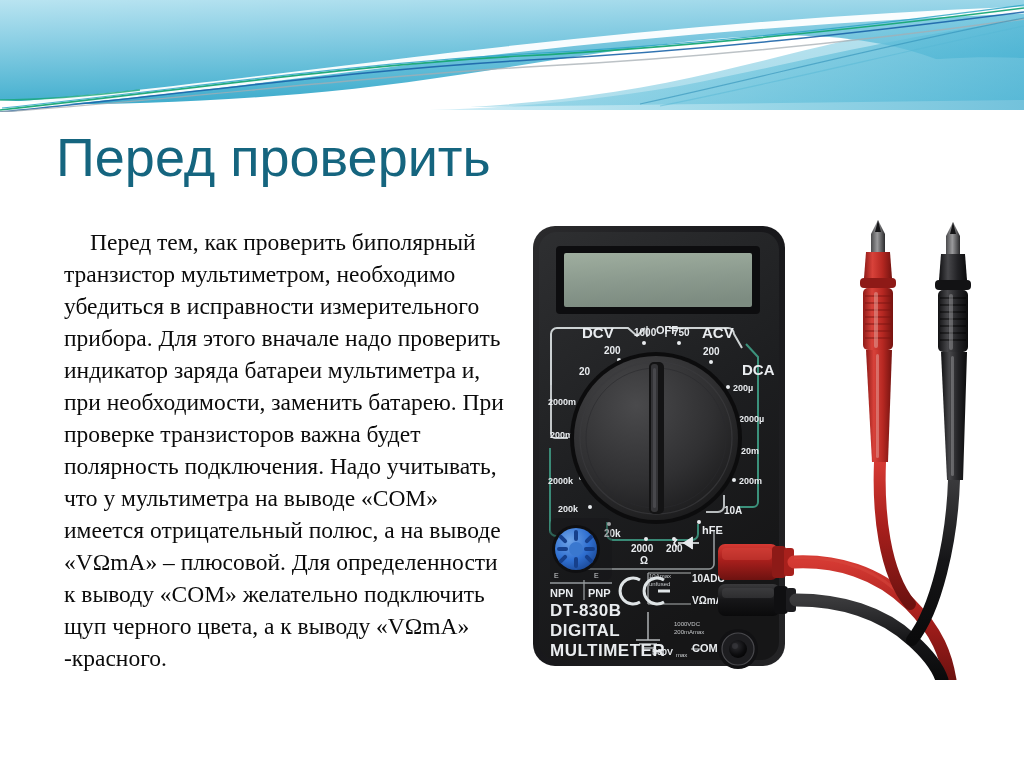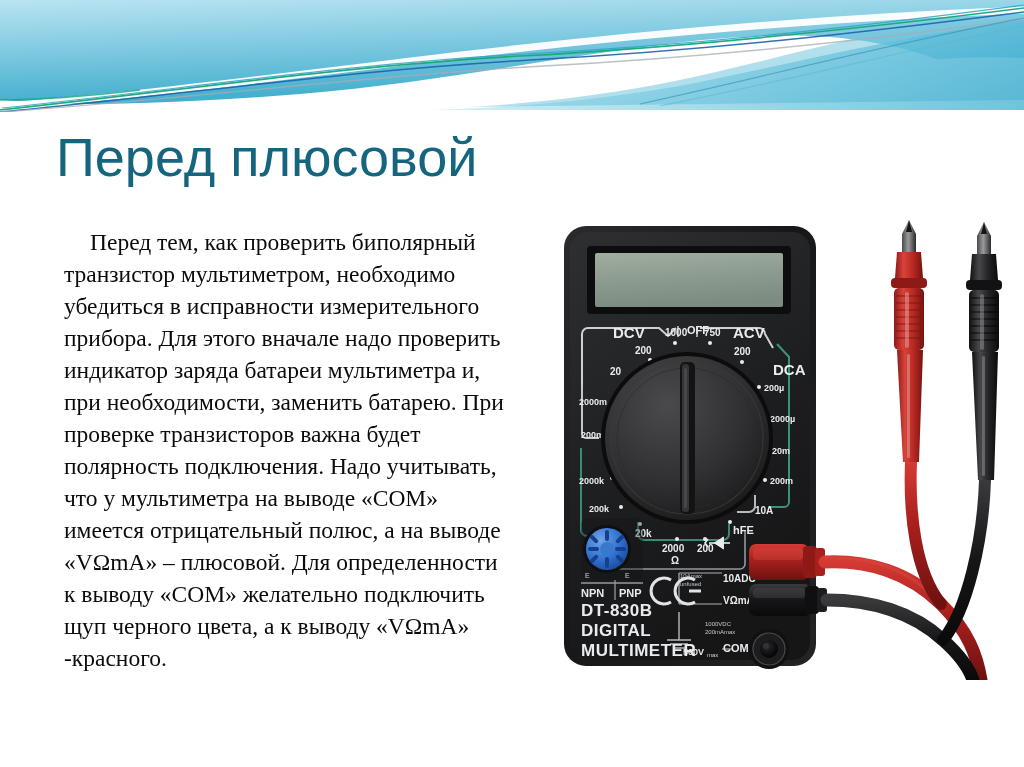--- a/index.html
+++ b/index.html
@@ -40,21 +40,21 @@
     font-size: 23.5px;
     line-height: 32px;
     color: #0b0b0b;
     text-align: left;
   }
   #body-text p { margin: 4px; text-indent: 26px; }
 
   
   #photo {
     position: absolute;
-    left: 537px; top: 212px;
+    left: 506px; top: 212px;
     width: 487px; height: 468px;
     background: #737373;
   }
   #photo svg { display: block; }
   .ph-txt { font-family: "Liberation Sans", sans-serif; fill: #e9ecef; }
 </style>
 </head>
 <body>
 
 <div id="banner">
@@ -99,21 +99,21 @@
       <path d="M0,112 C190,99 362,76 544,66 C712,57 872,40 1024,19" stroke="#a6adb3" stroke-width="1.4" fill="none" opacity="0.75"></path>
 
       <path d="M640,104 C760,78 880,46 1024,18" stroke="#2e8fb8" stroke-width="1.1" fill="none" opacity="0.6"></path>
       <path d="M660,106 C780,82 900,52 1024,26" stroke="#56b8d6" stroke-width="1.1" fill="none" opacity="0.5"></path>
 
       <path d="M0,100 C40,100 90,96 140,90" stroke="#17a675" stroke-width="1.3" fill="none" opacity="0.8"></path>
     </g>
   </svg>
 </div>
 
-<div id="title">Перед плюсовой</div>
+<div id="title">Перед проверить</div>
 
 <div id="body-text">
   <p>Перед тем, как проверить биполярный транзистор мультиметром, необходимо убедиться в исправности измерительного прибора. Для этого вначале надо проверить индикатор заряда батареи мультиметра и, при необходимости, заменить батарею. При проверке транзисторов важна будет полярность подключения. Надо учитывать, что у мультиметра на выводе «COM» имеется отрицательный полюс, а на выводе «VΩmA» – плюсовой. Для определенности к выводу «COM» желательно подключить щуп черного цвета, а к выводу «VΩmA» -красного.</p>
 </div>
 
 <div id="photo">
   <svg width="487" height="468" viewBox="0 0 487 468" xmlns="http://www.w3.org/2000/svg">
     <defs>
       <linearGradient id="caseG" x1="0" y1="0" x2="1" y2="1">
         <stop offset="0%" stop-color="#2b2b2d"></stop>

